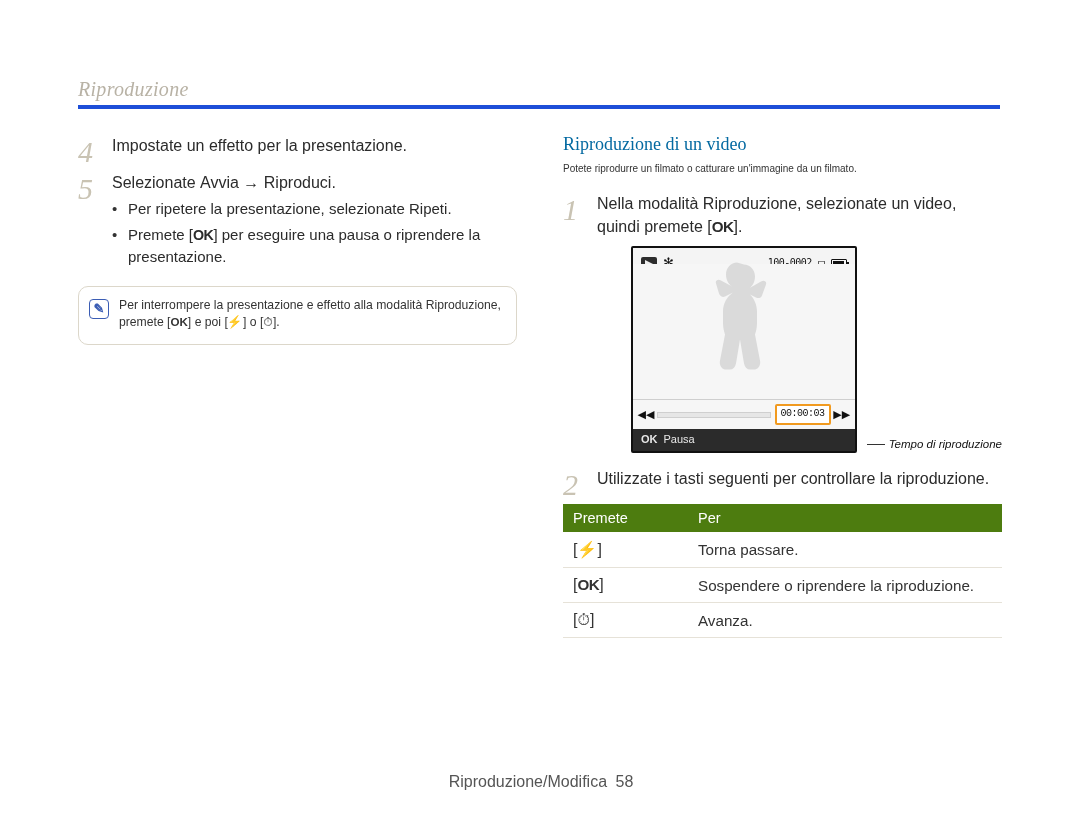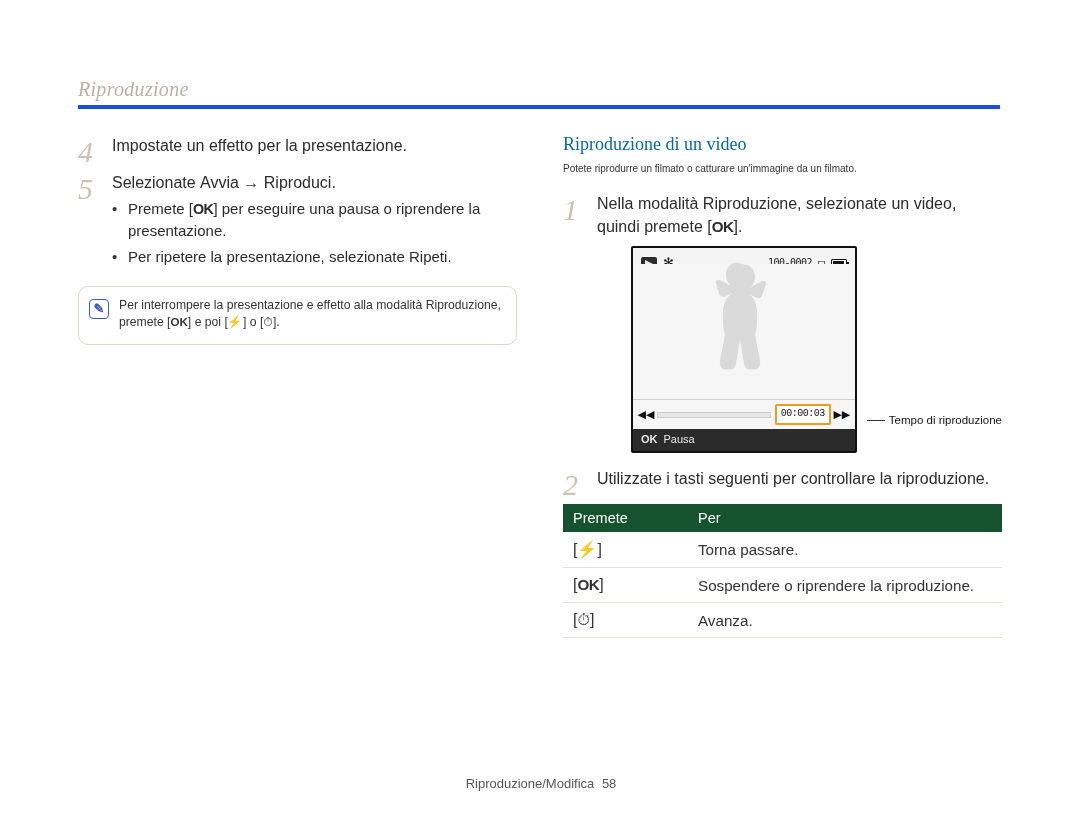--- a/index.html
+++ b/index.html
@@ -188,77 +188,78 @@
     border: 2px solid #f19a1f; border-radius:2px;
     padding: 1px 4px;
     font-family: Liberation Mono, monospace; font-size: 10px; color:#111;
     background:#fff; letter-spacing:-0.5px;
   }
   .pause-row {
     background:#2b2b2b; color:#e8e8e8; font-size:11px;
     padding: 3px 8px; display:flex; align-items:center; gap:6px;
   }
   .annot {
-    font-size: 11.5px; color:#111; align-self: flex-end; margin-bottom: 24px;
+    font-size: 11.5px; color:#111; align-self: flex-end; 
     white-space: nowrap;
+    font-style: italic;
   }
   .annot-line { display:inline-block; vertical-align:middle; width: 18px; border-top:1px solid #333; margin-right:4px; position:relative; top:-1px; }
 
   
   table.keys {
     border-collapse: collapse;
     width: 100%;
     margin-top: 12px;
     font-size: 15.2px;
     font-weight: 300;
   }
   table.keys th {
-    background: #14532d;
+    background: #4d7c0f;
     color: #fff;
     text-align: left;
     font-weight: 400;
     padding: 6px 10px;
     font-size: 14.5px;
   }
   table.keys td {
     border-bottom: 1px solid #e6e2d8;
     padding: 8px 10px;
     vertical-align: middle;
     color:#333;
   }
   table.keys td:first-child, table.keys th:first-child { width: 125px; }
   .keyglyph { font-size: 16px; font-weight: 400; font-family: Arial, sans-serif; }
 
   .footer {
     position:absolute; bottom: 24px; left:2px; right:0;
-    text-align:center; font-size: 13px; color:#555;
+    text-align:center; font-size: 16px; color:#555;
   }
   .footer .pagenum { margin-left: 4px; }
 </style>
 </head>
 <body>
 
 <div class="page">
   <div class="running-head">Riproduzione</div>
 
   <div class="cols">
 
     <div class="col">
       <ol class="steps" style="--start:3">
         <li>
           <span>Impostate un effetto per la presentazione.</span>
         </li>
         <li>
           <span>Selezionate </span><span class="strong">Avvia → Riproduci</span><span>.</span>
           <ul class="bull">
             <li>
-              <span>Premete [</span><span class="ok">OK</span><span>] per eseguire una pausa o riprendere la presentazione.</span>
+              <span>Per ripetere la presentazione, selezionate </span><span class="strong">Ripeti</span><span>.</span>
             </li>
             <li>
-              <span>Per ripetere la presentazione, selezionate </span><span class="strong">Ripeti</span><span>.</span>
+              <span>Premete [</span><span class="ok">OK</span><span>] per eseguire una pausa o riprendere la presentazione.</span>
             </li>
           </ul>
         </li>
       </ol>
 
       <div class="notebox">
         <div class="note-icon">✎</div>
         <div class="note-text">
           <span>Per interrompere la presentazione e effetto alla modalità Riproduzione, premete [</span><span class="small-ok">OK</span><span>] e poi [</span><span class="sym">⚡</span><span>] o [</span><span class="sym">⏱</span><span>].</span>
         </div>

